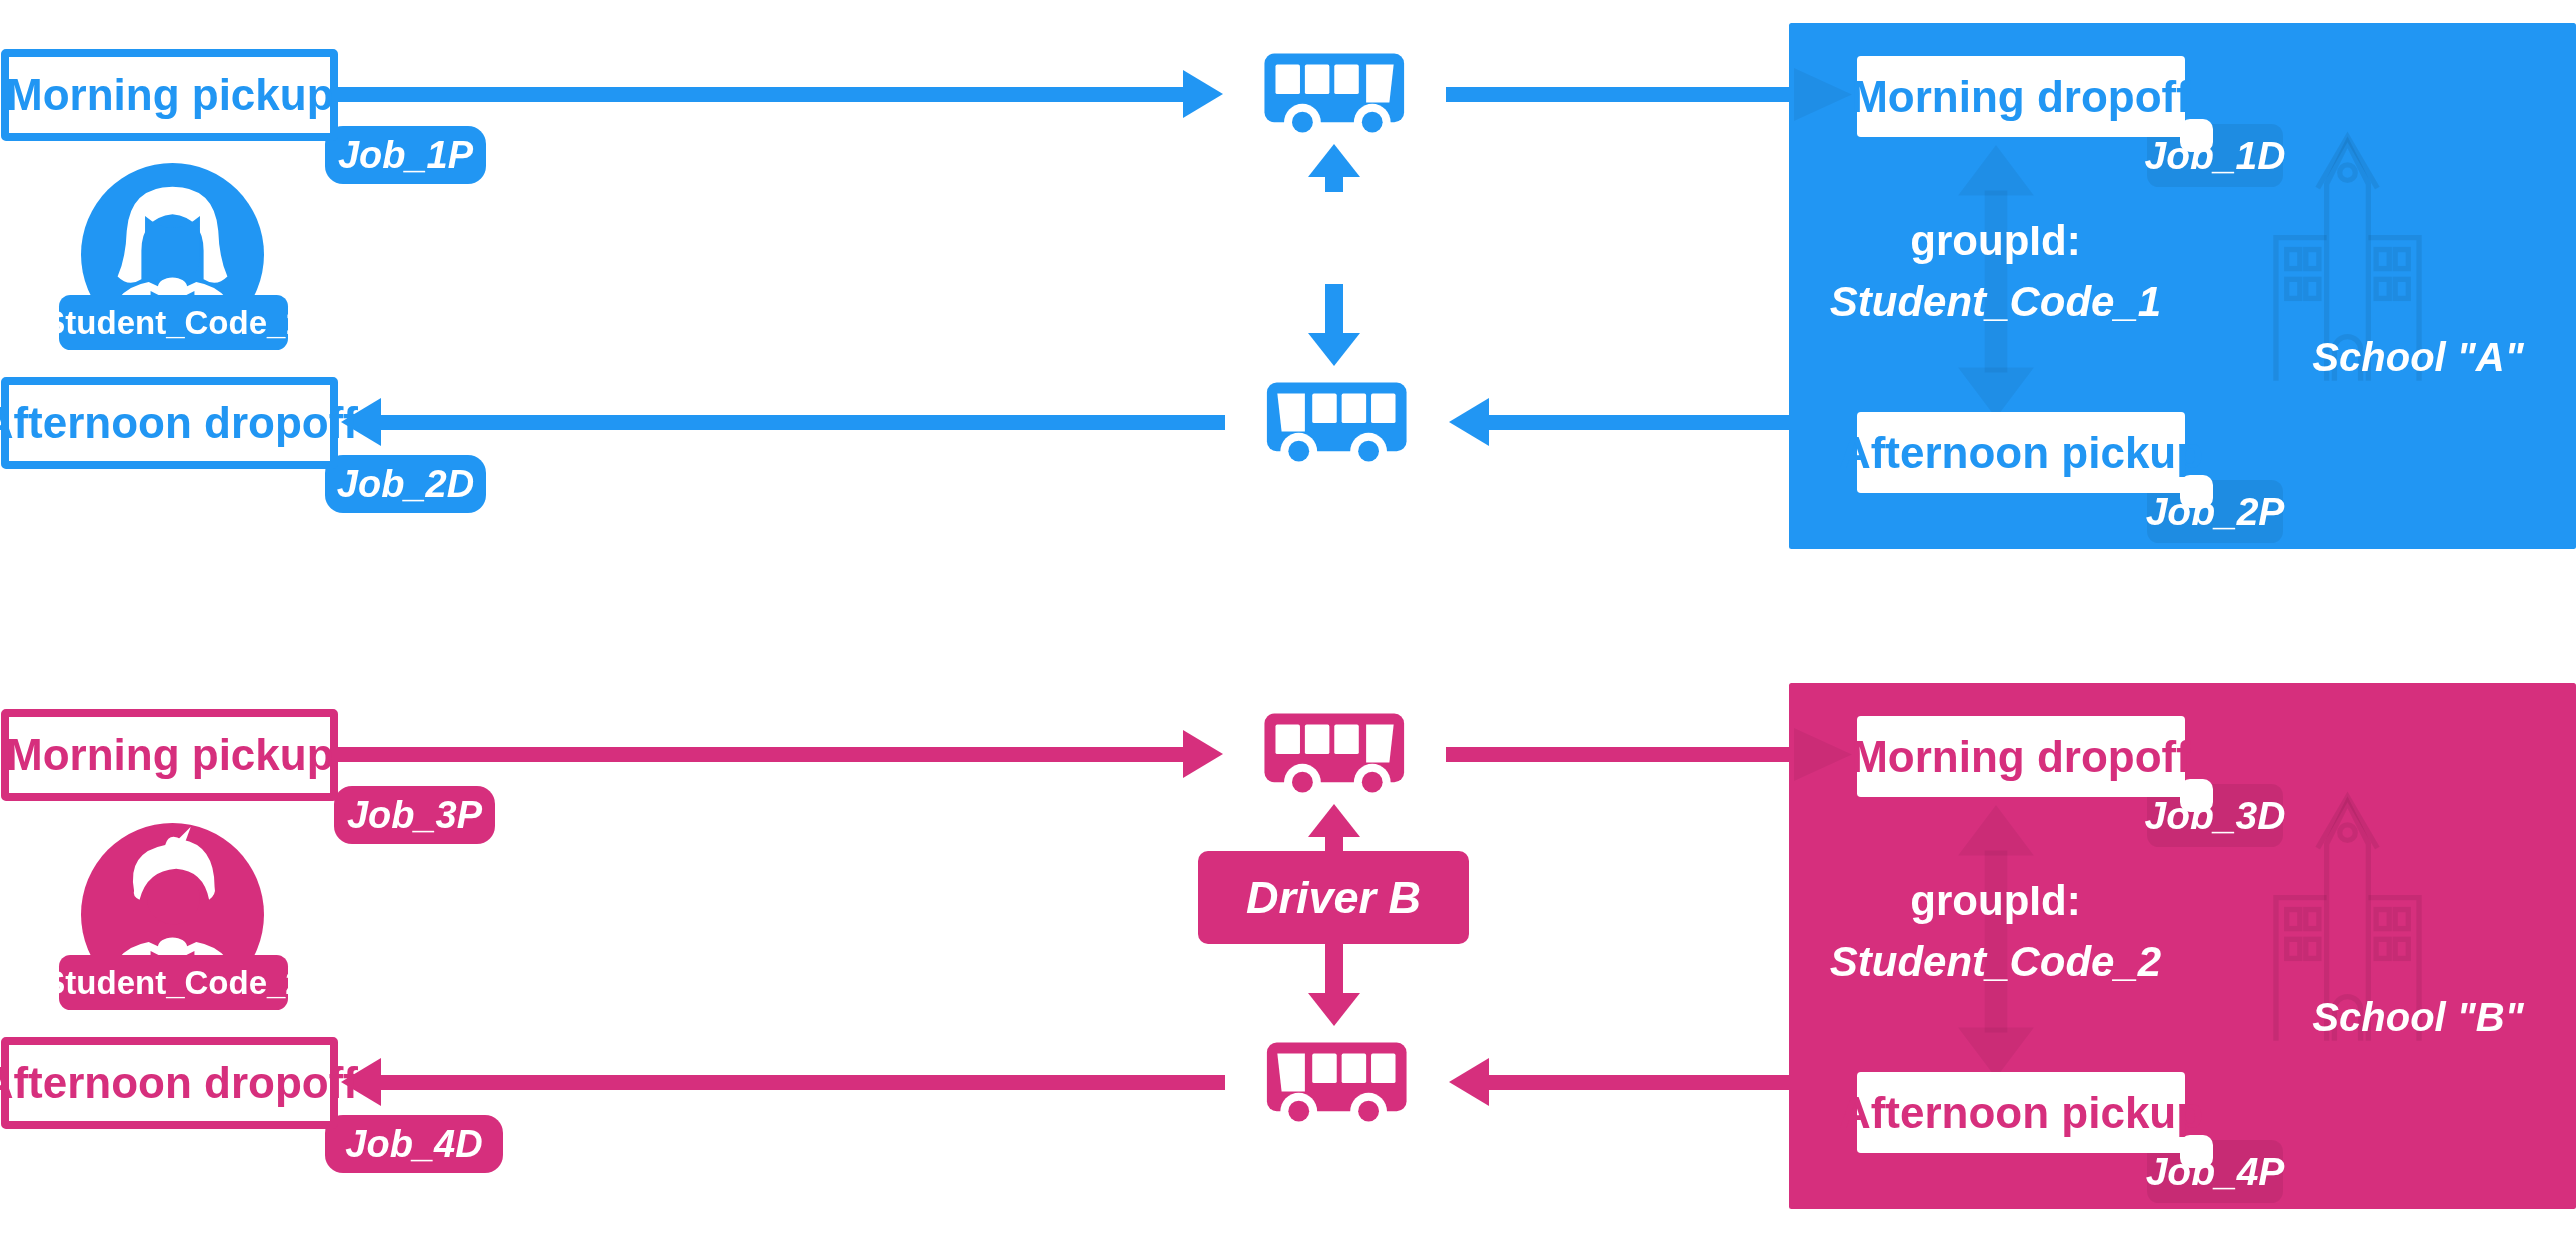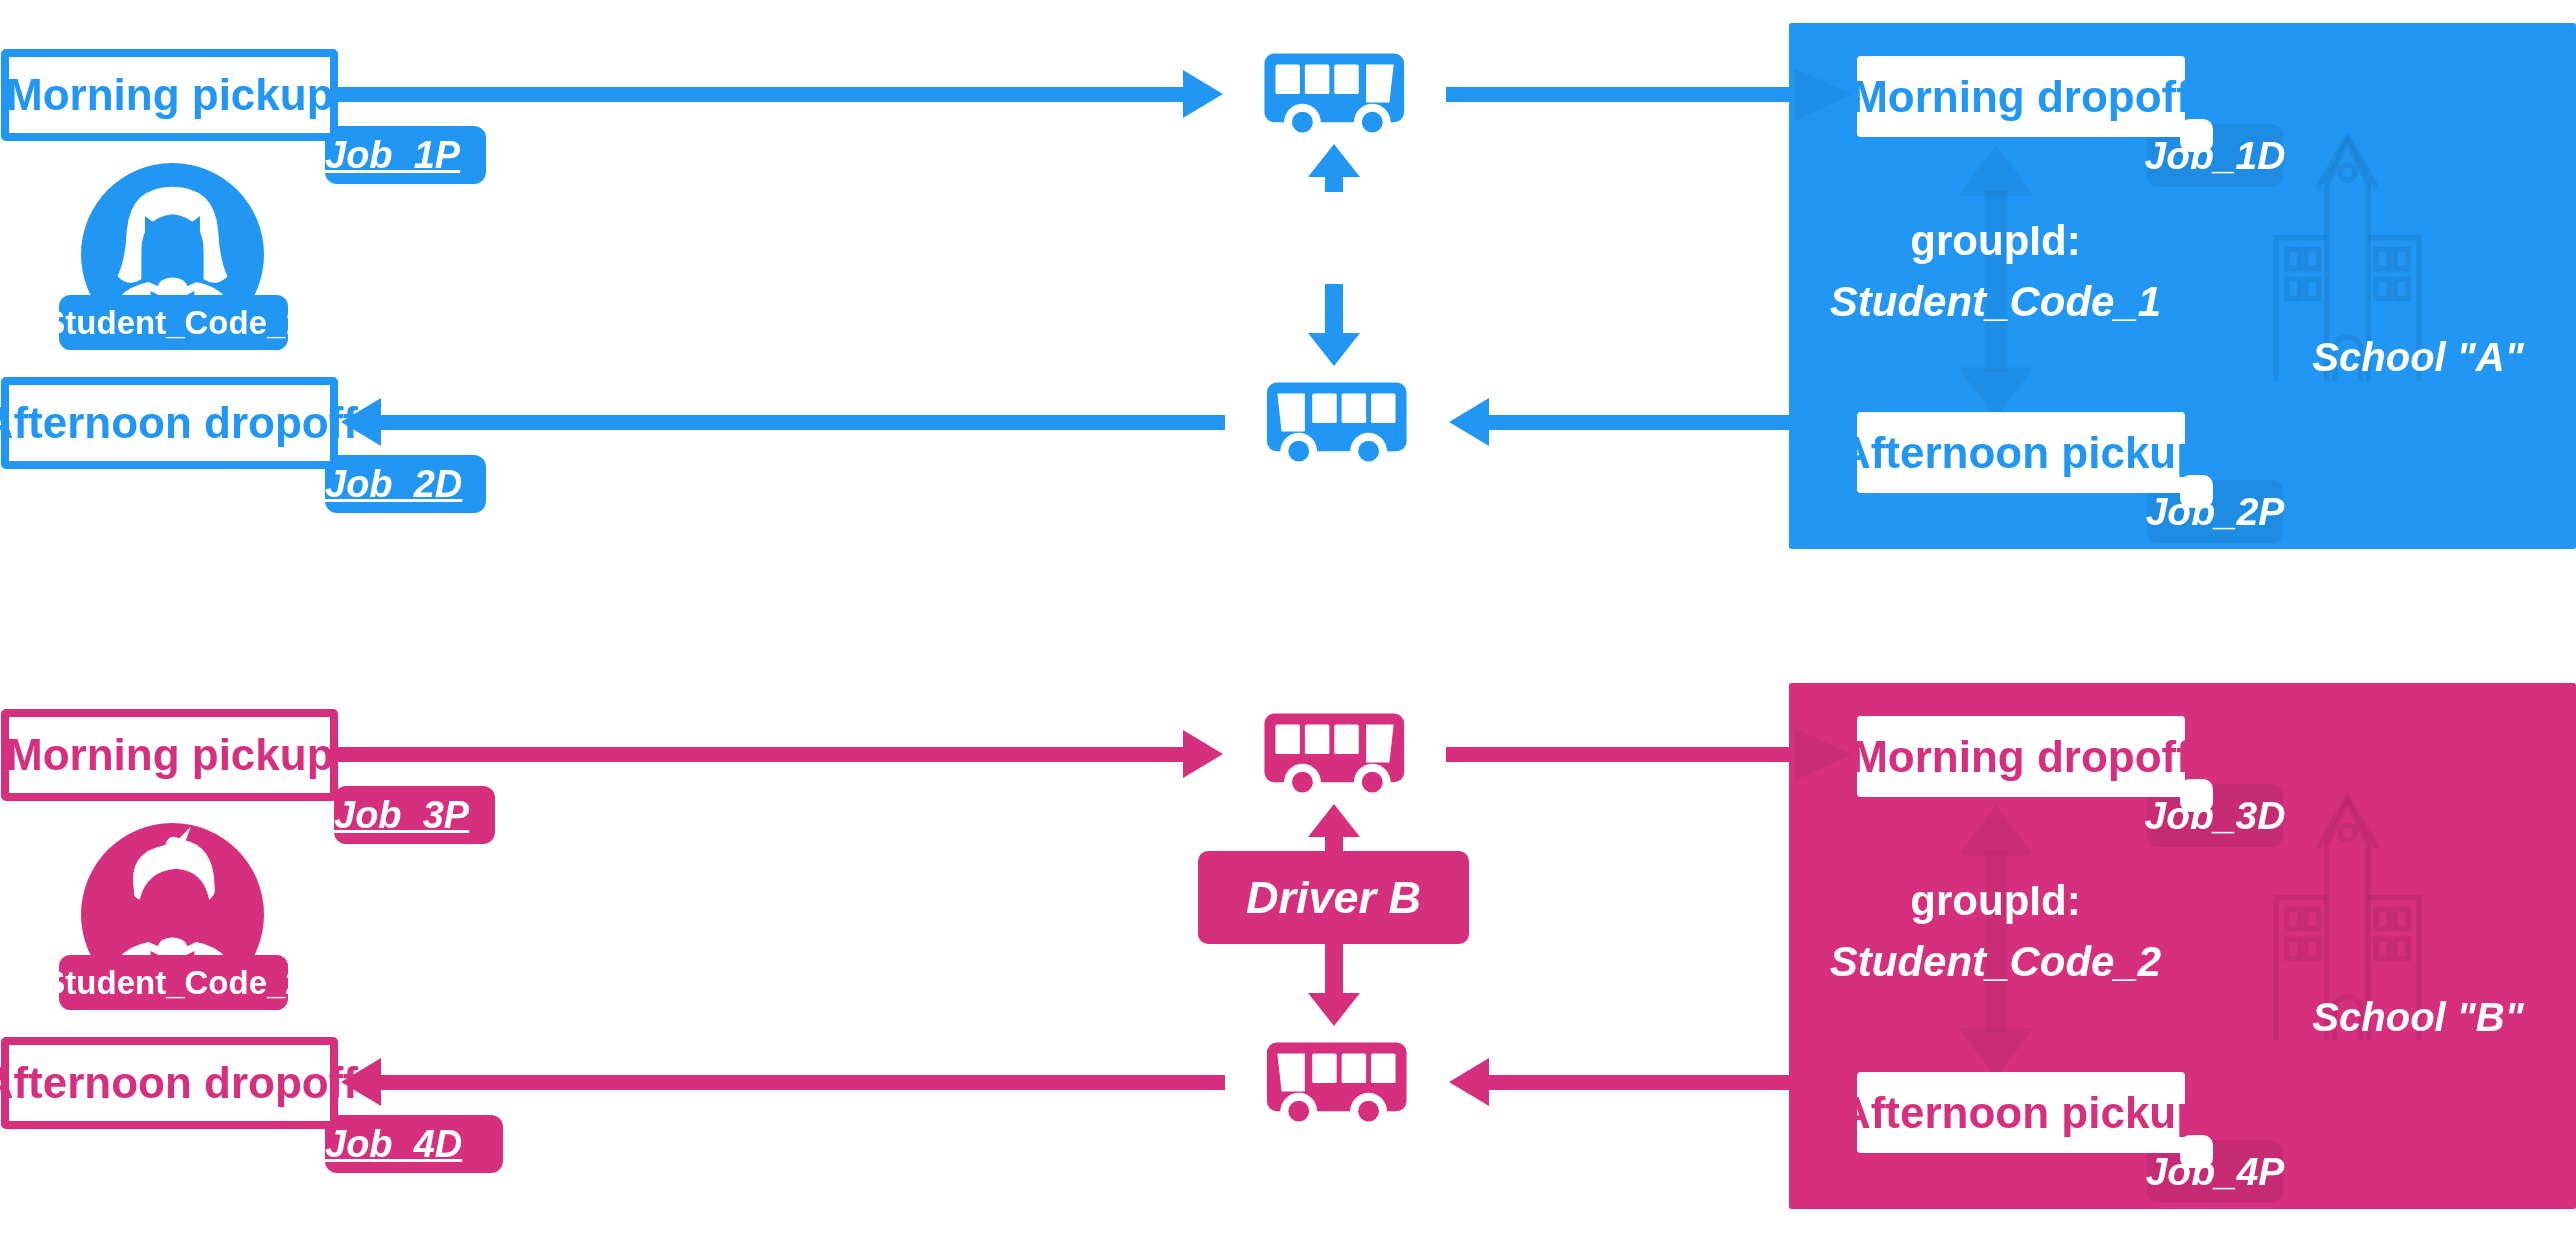--- a/index.html
+++ b/index.html
@@ -5,22 +5,22 @@
   html,body{margin:0;padding:0;background:#fff;}
   body{font-family:"Liberation Sans",sans-serif;font-weight:700;}
   .canvas{position:relative;width:2576px;height:1234px;background:#fff;overflow:hidden;}
   .section{position:absolute;left:0;width:2576px;height:575px;}
   .abs{position:absolute;}
   
   .lbox{background:#fff;border:8.2px solid var(--accent);border-radius:5px;
         display:flex;align-items:center;justify-content:center;
         color:var(--accent);font-size:44px;z-index:3;box-sizing:border-box;white-space:nowrap;}
   
-  .badge{background:var(--accent);border-radius:12px;display:flex;align-items:center;justify-content:flex-start;
-         color:#fff;font-size:38px;font-style:italic;z-index:2;white-space:nowrap;text-decoration:underline;}
+  .badge{background:var(--accent);border-radius:18px;display:flex;align-items:center;justify-content:center;
+         color:#fff;font-size:38px;font-style:italic;z-index:2;white-space:nowrap;}
   
   .hline{background:var(--accent);height:15px;z-index:1;}
   .head-right{width:0;height:0;border-top:24.6px solid transparent;border-bottom:24.6px solid transparent;
               border-left:40px solid var(--accent);}
   .head-left{width:0;height:0;border-top:24.6px solid transparent;border-bottom:24.6px solid transparent;
              border-right:40px solid var(--accent);}
   .vshaft{background:var(--accent);width:17.7px;z-index:1;}
   .vhead-up{width:0;height:0;border-left:26.5px solid transparent;border-right:26.5px solid transparent;
             border-bottom:33px solid var(--accent);}
   .vhead-down{width:0;height:0;border-left:26.5px solid transparent;border-right:26.5px solid transparent;

